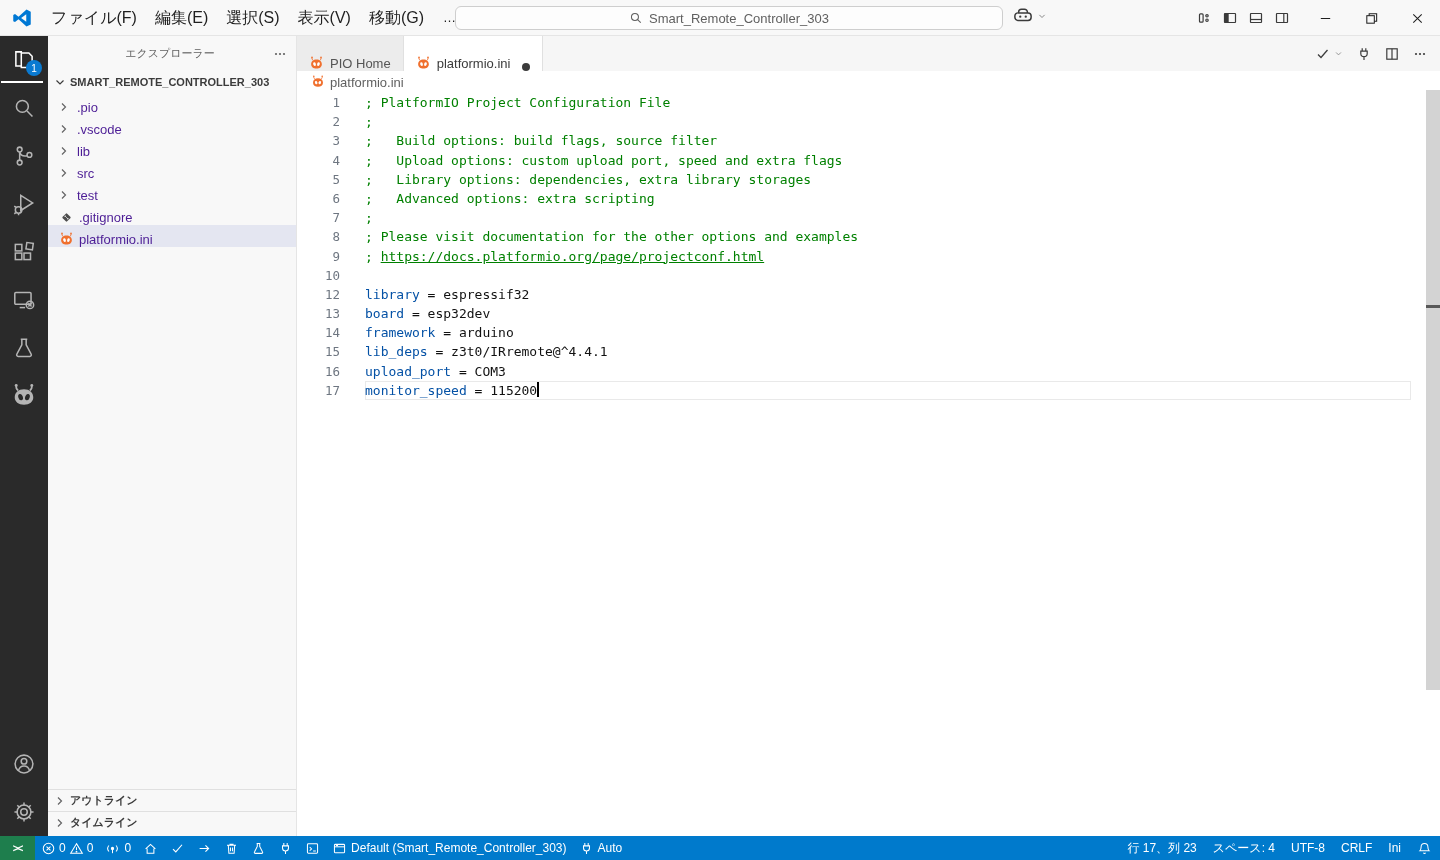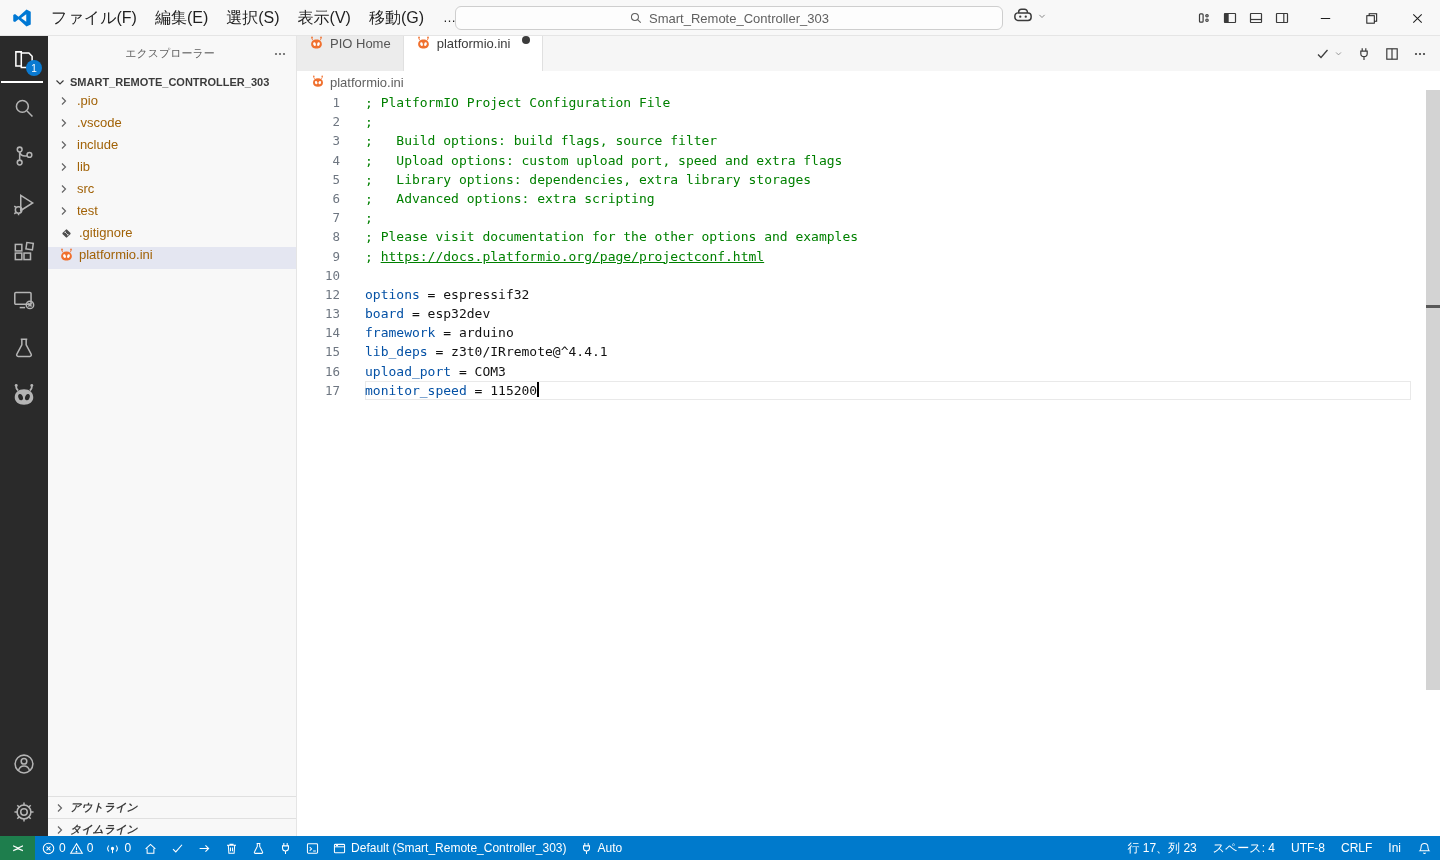--- a/index.html
+++ b/index.html
@@ -29,33 +29,33 @@
   .ab-active-line { position:absolute; left:1px; right:5px; bottom:1px; height:2px; background:#ffffff; }
   .ab-badge { position:absolute; right:6px; bottom:8px; min-width:16px; height:16px; border-radius:8px; background:#0a7ad1; color:#fff; font-size:10px; display:flex; align-items:center; justify-content:center; padding:0 3px; }
   .ab-bottom { margin-top:auto; display:flex; flex-direction:column; }
 
   
   .sidebar { position:absolute; left:48px; top:36px; width:249px; height:800px; background:#f8f8f8; border-right:1px solid #e5e5e5; overflow:hidden; }
   .sb-header { height:35px; display:flex; align-items:center; padding:0 8px 0 20px; }
   .sb-title { font-size:11px; color:#616161; flex:1;text-align:center; }
   .sb-actions { color:#616161; }
   .sb-root { height:22px; display:flex; align-items:center; font-size:11px; font-weight:bold; color:#3b3b3b; padding-left:4px; gap:2px; }
-  .tree-row { height:22px; display:flex; align-items:flex-start; font-size:13px; color:#a16207; cursor:default; }
+  .tree-row { height:22px; display:flex; align-items:flex-end; font-size:13px; color:#4c1d95; cursor:default; }
   .tree-row.selected { background:#e4e6f1; }
   .tree-row .twisty { width:16px; height:16px; margin-left:8px; color:#646465; }
   .tree-row .file-icon { width:16px; height:16px; margin-left:10px; margin-right:0px; }
   .tree-row .label { margin-left:5px; }
-  .sb-panels { position:absolute; left:0; right:0; bottom:0; height:40px; overflow:hidden;font-style:italic; }
+  .sb-panels { position:absolute; left:0; right:0; bottom:0; height:47px; overflow:hidden; }
   .sb-panel { height:22px; display:flex; align-items:center; gap:2px; padding-left:4px; font-size:11px; font-weight:bold; color:#3b3b3b; border-top:1px solid #e0e0e0; background:#f8f8f8; }
   .sb-panel .twisty { width:16px; height:16px; color:#646465; }
 
   
   .editor-area { position:absolute; left:297px; top:36px; width:1143px; height:800px; background:#ffffff; }
   .tabstrip { height:35px; background:#f3f3f3; display:flex; align-items:stretch; }
-  .tab { display:flex; align-items:flex-start; gap:6px; padding:0 12px; font-size:13px; color:#555555; background:#ececec; border-right:1px solid #e0e0e0; }
+  .tab { display:flex; align-items:flex-end; gap:6px; padding:0 12px; font-size:13px; color:#555555; background:#ececec; border-right:1px solid #e0e0e0; }
   .tab.active { background:#ffffff; color:#3b3b3b; }
   .tab .dirty-dot { width:8px; height:8px; border-radius:50%; background:#3b3b3b; margin-left:6px; }
   .tab-spacer { flex:1; background:#f6f6f6; }
   .tab-actions { display:flex; align-items:center; gap:12px; padding:0 12px; background:#f6f6f6; color:#3d3d3d; }
   .breadcrumb { height:22px; display:flex; align-items:center; gap:5px; padding-left:14px; font-size:13px; color:#616161; background:#fff; }
 
   .code { position:absolute; left:0; top:57px; right:0; bottom:0; font-family:"DejaVu Sans Mono","Liberation Mono",monospace; font-size:13px; }
   .code-row { display:flex; height:19.2px; line-height:19.2px; align-items:stretch; }
   .code-row .ln { width:43px; text-align:right; color:#6e7681; font-size:12.5px; flex:none; }
   .code-row .lc { flex:1; margin:0 29px 0 25px; white-space:pre; color:#111111; }
@@ -306,28 +306,20 @@
           </svg>
         </span>
         <span class="label">.vscode</span>
       </div>
       <div class="tree-row">
         <span class="icon twisty">
           <svg viewBox="0 0 16 16" width="16" height="16" fill="none" stroke="currentColor" stroke-width="1.2">
             <path d="M6 4.5 9.5 8 6 11.5"></path>
           </svg>
         </span>
-        <span class="label">include</span>
-      </div>
-      <div class="tree-row">
-        <span class="icon twisty">
-          <svg viewBox="0 0 16 16" width="16" height="16" fill="none" stroke="currentColor" stroke-width="1.2">
-            <path d="M6 4.5 9.5 8 6 11.5"></path>
-          </svg>
-        </span>
         <span class="label">lib</span>
       </div>
       <div class="tree-row">
         <span class="icon twisty">
           <svg viewBox="0 0 16 16" width="16" height="16" fill="none" stroke="currentColor" stroke-width="1.2">
             <path d="M6 4.5 9.5 8 6 11.5"></path>
           </svg>
         </span>
         <span class="label">src</span>
       </div>
@@ -504,21 +496,21 @@
       <div class="code-row">
         <span class="ln">9</span>
         <span class="lc"><span class="tok comment">; </span><span class="tok comment link">https://docs.platformio.org/page/projectconf.html</span></span>
       </div>
       <div class="code-row">
         <span class="ln">10</span>
         <span class="lc"></span>
       </div>
       <div class="code-row">
         <span class="ln">12</span>
-        <span class="lc"><span class="tok key">options</span><span class="tok plain"> = espressif32</span></span>
+        <span class="lc"><span class="tok key">library</span><span class="tok plain"> = espressif32</span></span>
       </div>
       <div class="code-row">
         <span class="ln">13</span>
         <span class="lc"><span class="tok key">board</span><span class="tok plain"> = esp32dev</span></span>
       </div>
       <div class="code-row">
         <span class="ln">14</span>
         <span class="lc"><span class="tok key">framework</span><span class="tok plain"> = arduino</span></span>
       </div>
       <div class="code-row">

